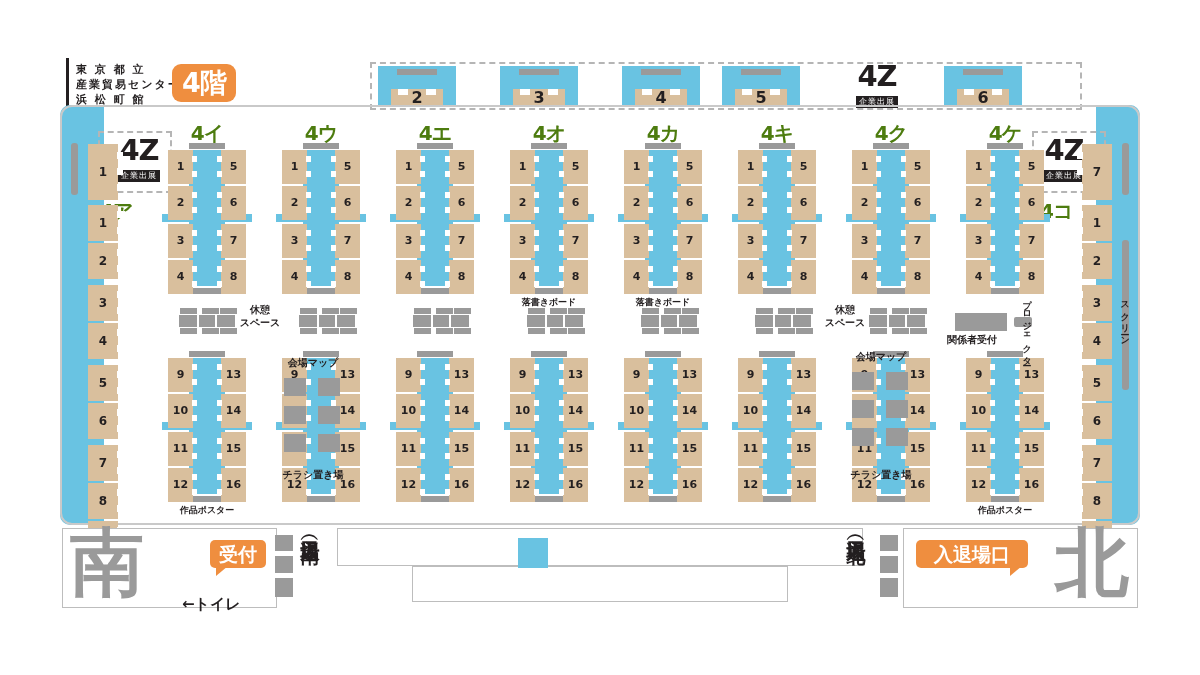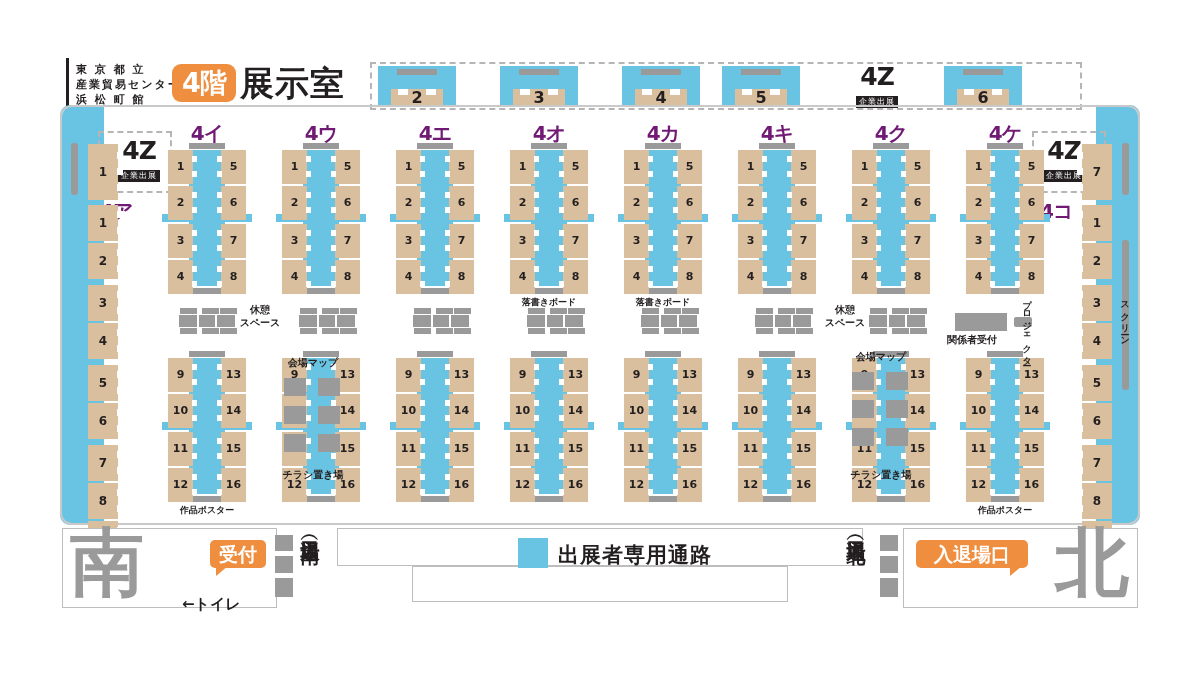--- a/index.html
+++ b/index.html
@@ -32,21 +32,21 @@
       border:2px dashed #b5b5b5;box-sizing:border-box;}
   .top-booth{position:absolute;top:4px;width:78px;height:40px;background:#69c3e2;}
   .top-booth .tb-bar{position:absolute;left:19px;top:3px;width:40px;height:6px;background:#9a9a9a;}
   .top-booth .tb-table{position:absolute;left:13px;bottom:0;width:52px;height:17px;background:#d9bf9d;}
   .top-booth .tb-chair{position:absolute;bottom:11px;width:10px;height:6px;background:#fff;}
   .top-booth .tb-num{position:absolute;left:0;bottom:-1px;width:78px;text-align:center;
       font-size:16px;font-weight:700;color:#231f20;}
 
   
   .z-marker{position:absolute;text-align:center;}
-  .z-marker .z-big{font-size:25px;font-weight:700;color:#231f20;line-height:25px;letter-spacing:-1px;}
+  .z-marker .z-big{font-size:29px;font-weight:700;color:#231f20;line-height:25px;letter-spacing:-1px;}
   .z-marker .z-sub{display:inline-block;background:#231f20;color:#fff;font-size:8px;
       padding:1px 3px;letter-spacing:1px;line-height:10px;margin-top:2px;}
   .z-dash{position:absolute;border:2px dashed #b5b5b5;box-sizing:border-box;}
 
   
   .side-booth{position:absolute;width:30px;height:36px;background:#d9bf9d;}
   .side-booth .sb-num{position:absolute;left:0;top:0;width:30px;height:36px;line-height:36px;
       text-align:center;font-size:12px;font-weight:700;color:#231f20;}
   .side-booth .chair{position:absolute;width:6px;height:7px;background:#fff;}
   .side-left .chair{right:-5px;}
@@ -59,21 +59,21 @@
   .block .cell .c-num{position:absolute;left:0;top:0;width:25px;height:34px;line-height:34px;
       text-align:center;font-size:11px;font-weight:700;color:#231f20;}
   .block .cell .c-chair{position:absolute;width:5px;height:6px;background:#fff;}
   .block .cell.left .c-chair{right:-4px;}
   .block .cell.right .c-chair{left:-4px;}
   .block .blk-bar{position:absolute;left:21px;width:36px;height:6px;background:#9a9a9a;}
   .block .blk-label{position:absolute;left:-13px;width:104px;text-align:center;
       font-size:9px;font-weight:700;color:#231f20;white-space:nowrap;}
 
   .col-title{position:absolute;width:90px;text-align:center;font-size:20px;font-weight:700;
-      color:#701a75;letter-spacing:-1px;}
+      color:#4d7c0f;letter-spacing:-1px;}
 
   
   .furn{position:absolute;background:#9a9a9a;}
   .rest-set{position:absolute;width:70px;height:26px;}
   .rest-set .rs-mid{position:absolute;left:7px;top:7px;width:56px;height:12px;background:#9a9a9a;}
   .rest-set .rs-mid-div{position:absolute;top:7px;width:2px;height:12px;background:#fff;}
   .rest-set .rs-top{position:absolute;top:0;width:17px;height:6px;background:#9a9a9a;}
   .rest-set .rs-bot{position:absolute;bottom:0;width:17px;height:6px;background:#9a9a9a;}
   .furn-label{position:absolute;text-align:center;font-size:10px;font-weight:700;color:#231f20;
       line-height:13px;white-space:nowrap;}
@@ -104,21 +104,20 @@
 <body>
 
 <div id="map">
 
   <div id="venue-name">
     <span>東 京 都 立</span>
     <span>産業貿易センター</span>
     <span>浜 松 町 館</span>
   </div>
   <div id="floor-badge">4階</div>
-  <div id="floor-title">展示室</div>
 
   <div id="top-strip"></div>
   <div id="top-booths">
       <div class="top-booth" style="left: 378px; top: 66px;">
         <div class="tb-bar"></div>
         <div class="tb-table"></div>
         <div class="tb-chair" style="left: 20px;"></div>
         <div class="tb-chair" style="left: 48px;"></div>
         <div class="tb-num">2</div>
       </div>
@@ -1144,21 +1143,20 @@
   <div class="toilet-label" style="left:182px;top:595px;">←トイレ</div>
   <div class="door" style="left:275px;top:535px;height:62px;">
     <div class="door-gap" style="top:16px;"></div>
     <div class="door-gap" style="top:38px;"></div>
   </div>
   <div class="gate-label" style="left:300px;top:525px;height:82px;">入退場口（南）</div>
 
   <div class="bz-outline" style="left:337px;top:528px;width:526px;height:38px;"></div>
   <div class="bz-outline" style="left:412px;top:566px;width:376px;height:36px;"></div>
   <div id="legend-swatch" style="left:518px;top:538px;"></div>
-  <div id="legend-text" style="left:558px;top:541px;">出展者専用通路</div>
 
   <div class="door" style="left:880px;top:535px;height:62px;">
     <div class="door-gap" style="top:16px;"></div>
     <div class="door-gap" style="top:38px;"></div>
   </div>
   <div class="gate-label" style="left:846px;top:525px;height:82px;">入退場口（北）</div>
   <div class="bz-outline" style="left:903px;top:528px;width:235px;height:80px;"></div>
   <div class="callout tail-right" style="left:916px;top:540px;width:112px;">入退場口</div>
   <div class="compass" style="left:1055px;top:525px;">北</div>
 

